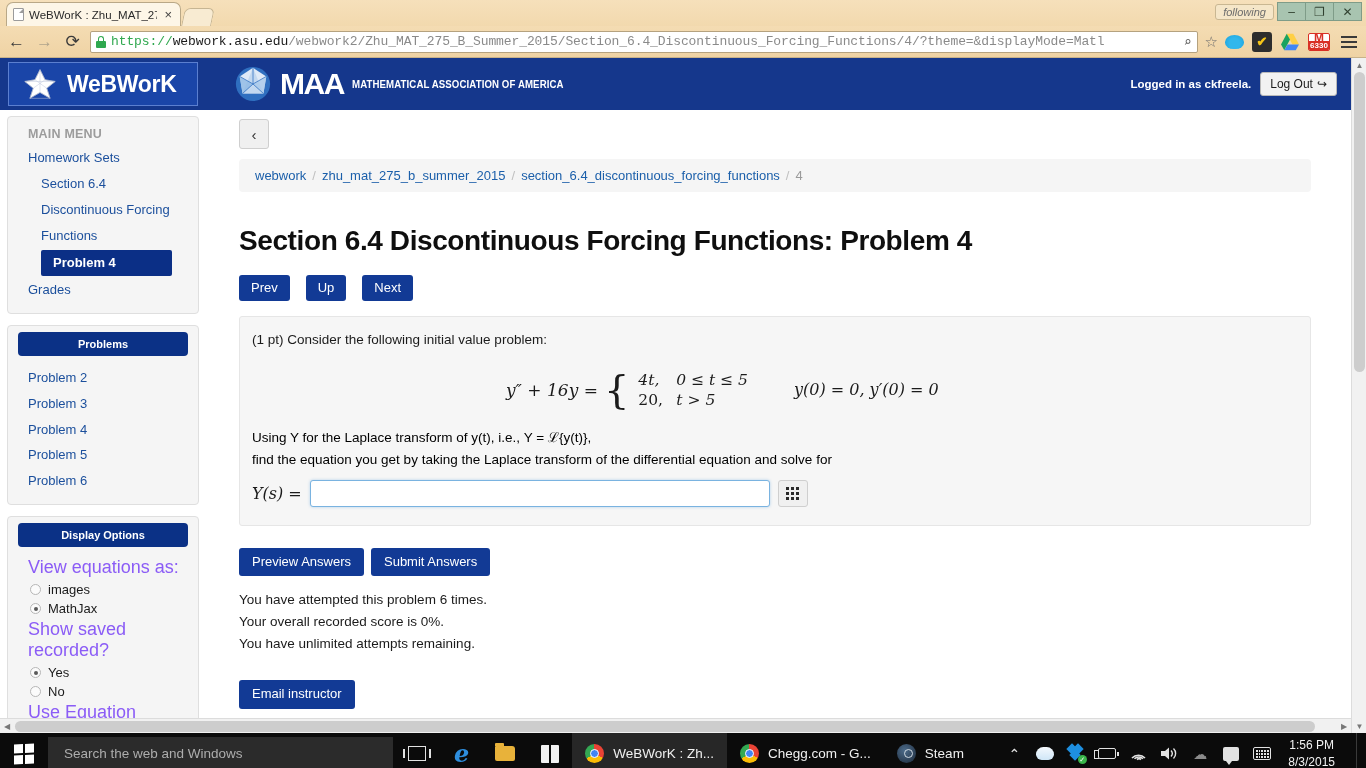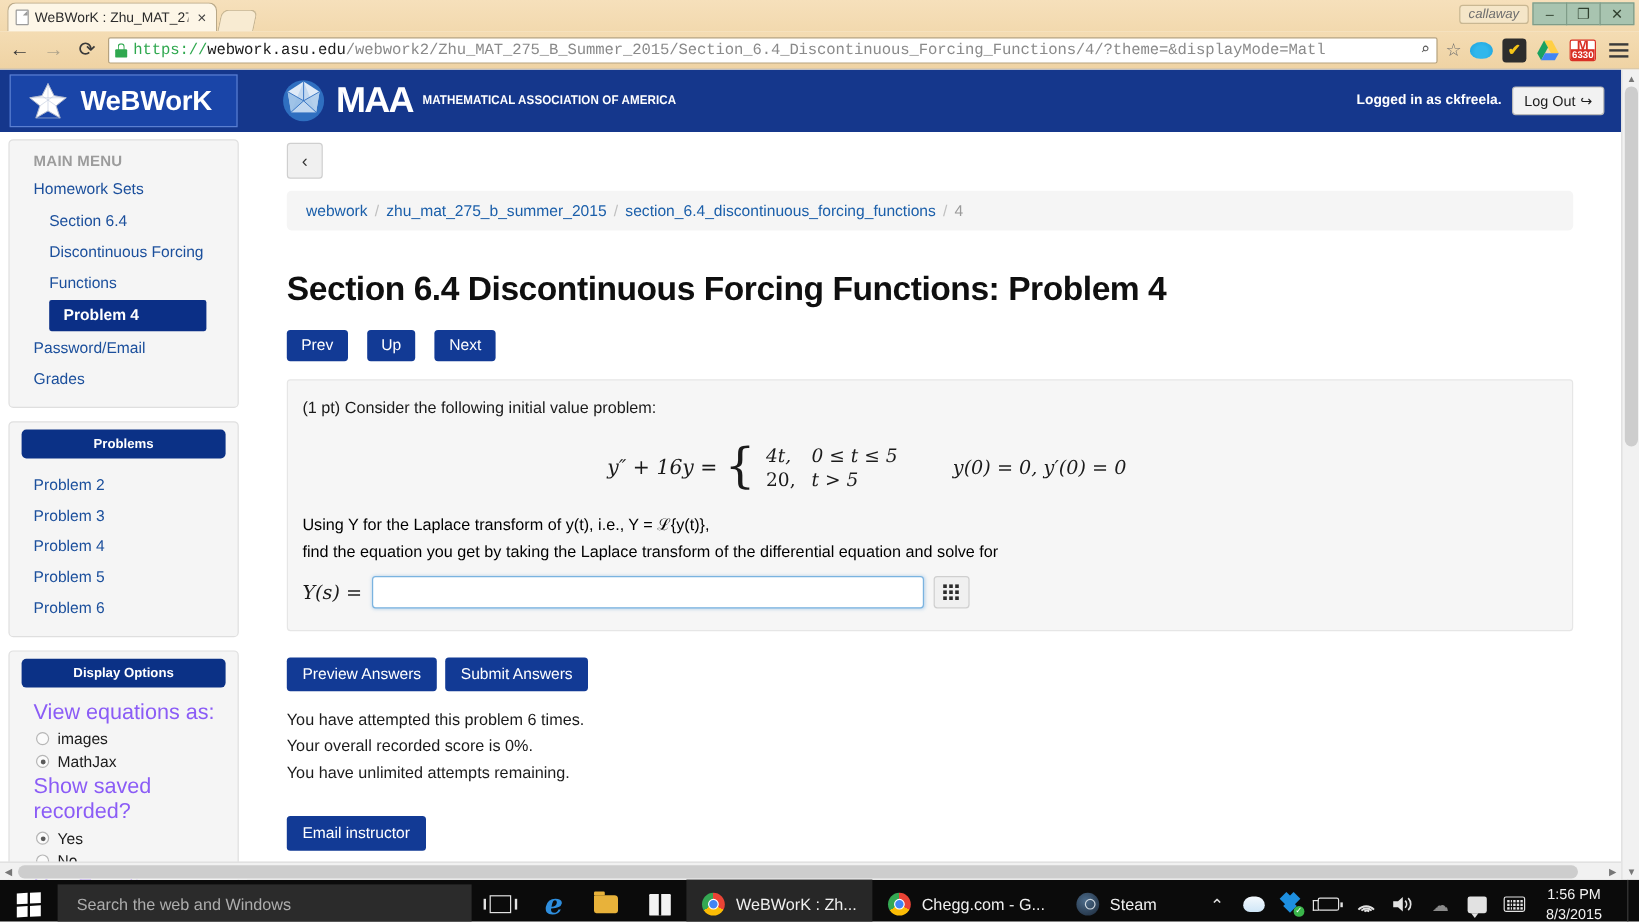--- a/index.html
+++ b/index.html
@@ -691,21 +691,21 @@
 <body>
 
 <div class="browser-topbar">
   <div class="tab">
     <span class="tab-favicon"></span>
     <span class="tab-title">WeBWorK : Zhu_MAT_275</span>
     <span class="tab-close">×</span>
   </div>
   <div class="tab-new"></div>
   <div class="win-right">
-    <span class="profile-chip">callaway</span>
+    <span class="profile-chip">following</span>
     <div class="win-btns">
       <div class="win-btn">–</div>
       <div class="win-btn">❐</div>
       <div class="win-btn close">✕</div>
     </div>
   </div>
 </div>
 
 <div class="browser-navbar">
   <span class="nav-icon">←</span>
@@ -780,21 +780,20 @@
     <div class="ww-body">
 
       <div class="sidebar">
         <div class="side-panel">
           <div class="side-heading">MAIN MENU</div>
           <a class="side-link">Homework Sets</a>
           <a class="side-link indent">Section 6.4</a>
           <a class="side-link indent">Discontinuous Forcing</a>
           <a class="side-link indent">Functions</a>
           <a class="side-link active">Problem 4</a>
-          <a class="side-link">Password/Email</a>
           <a class="side-link">Grades</a>
         </div>
 
         <div class="side-panel">
           <div class="panel-title">Problems</div>
           <a class="side-link">Problem 2</a>
           <a class="side-link">Problem 3</a>
           <a class="side-link">Problem 4</a>
           <a class="side-link">Problem 5</a>
           <a class="side-link">Problem 6</a>

